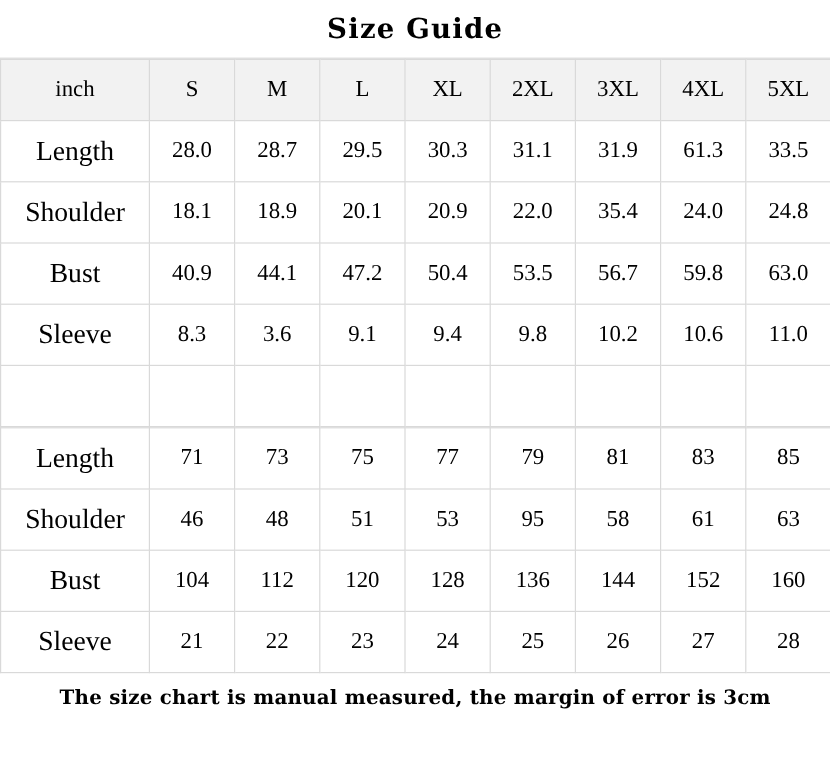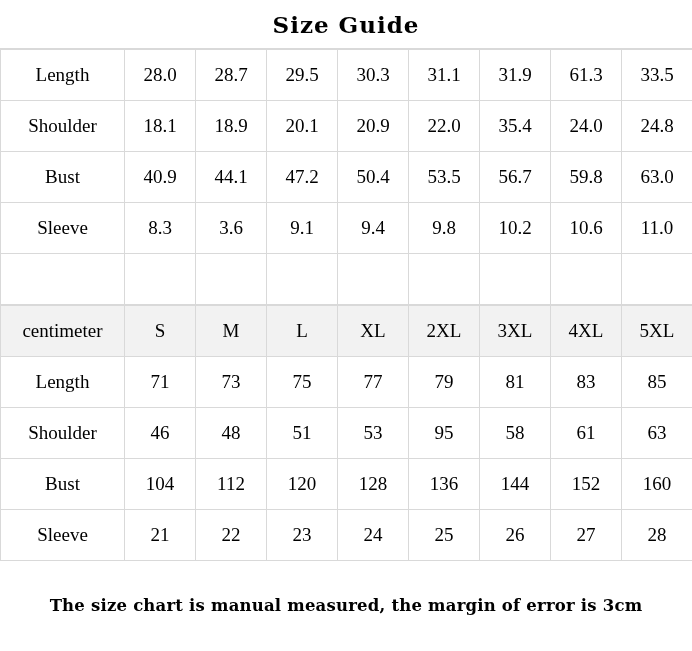--- a/index.html
+++ b/index.html
@@ -9,21 +9,21 @@
   }
   body {
     width: 692px;
     height: 651px;
     font-family: "Liberation Serif", serif;
     color: #000000;
     overflow: hidden;
   }
   .guide {
     width: 692px;
-    height: 651px;
+    height: 457px;
     box-sizing: border-box;
     display: flex;
     flex-direction: column;
     background: #ffffff;
   }
   .title {
     text-align: center;
     font-family: "DejaVu Serif", serif;
     font-size: 23px;
     font-weight: bold;
@@ -44,21 +44,21 @@
     font-family: "Liberation Serif", serif;
     height: 50px;
     padding: 0;
   }
   td.head-cell {
     background: #f2f2f2;
     font-size: 19px;
   }
   td.row-label {
     background: #ffffff;
-    font-size: 19px;
+    font-size: 23px;
   }
   .spacer-row td {
     height: 50px;
     background: #ffffff;
     border-left: 1px solid #d9d9d9;
     border-right: 1px solid #d9d9d9;
     border-top: 1px solid #d9d9d9;
     border-bottom: 1px solid #d9d9d9;
   }
   .footnote {
@@ -91,20 +91,31 @@
         <col class="size-col">
         <col class="size-col">
         <col class="size-col">
       <col class="size-col">
         <col class="size-col">
         <col class="size-col">
         <col class="size-col">
     </colgroup>
     <tbody>
       <tr>
+        <td class="head-cell">inch</td>
+        <td class="head-cell">S</td>
+        <td class="head-cell">M</td>
+        <td class="head-cell">L</td>
+        <td class="head-cell">XL</td>
+        <td class="head-cell">2XL</td>
+        <td class="head-cell">3XL</td>
+        <td class="head-cell">4XL</td>
+        <td class="head-cell">5XL</td>
+      </tr>
+      <tr>
         <td class="row-label">Length</td>
         <td>28.0</td>
         <td>28.7</td>
         <td>29.5</td>
         <td>30.3</td>
         <td>31.1</td>
         <td>31.9</td>
         <td>61.3</td>
         <td>33.5</td>
       </tr>
@@ -162,31 +173,20 @@
         <col class="size-col">
         <col class="size-col">
         <col class="size-col">
       <col class="size-col">
         <col class="size-col">
         <col class="size-col">
         <col class="size-col">
     </colgroup>
     <tbody>
       <tr>
-        <td class="head-cell">centimeter</td>
-        <td class="head-cell">S</td>
-        <td class="head-cell">M</td>
-        <td class="head-cell">L</td>
-        <td class="head-cell">XL</td>
-        <td class="head-cell">2XL</td>
-        <td class="head-cell">3XL</td>
-        <td class="head-cell">4XL</td>
-        <td class="head-cell">5XL</td>
-      </tr>
-      <tr>
         <td class="row-label">Length</td>
         <td>71</td>
         <td>73</td>
         <td>75</td>
         <td>77</td>
         <td>79</td>
         <td>81</td>
         <td>83</td>
         <td>85</td>
       </tr>

